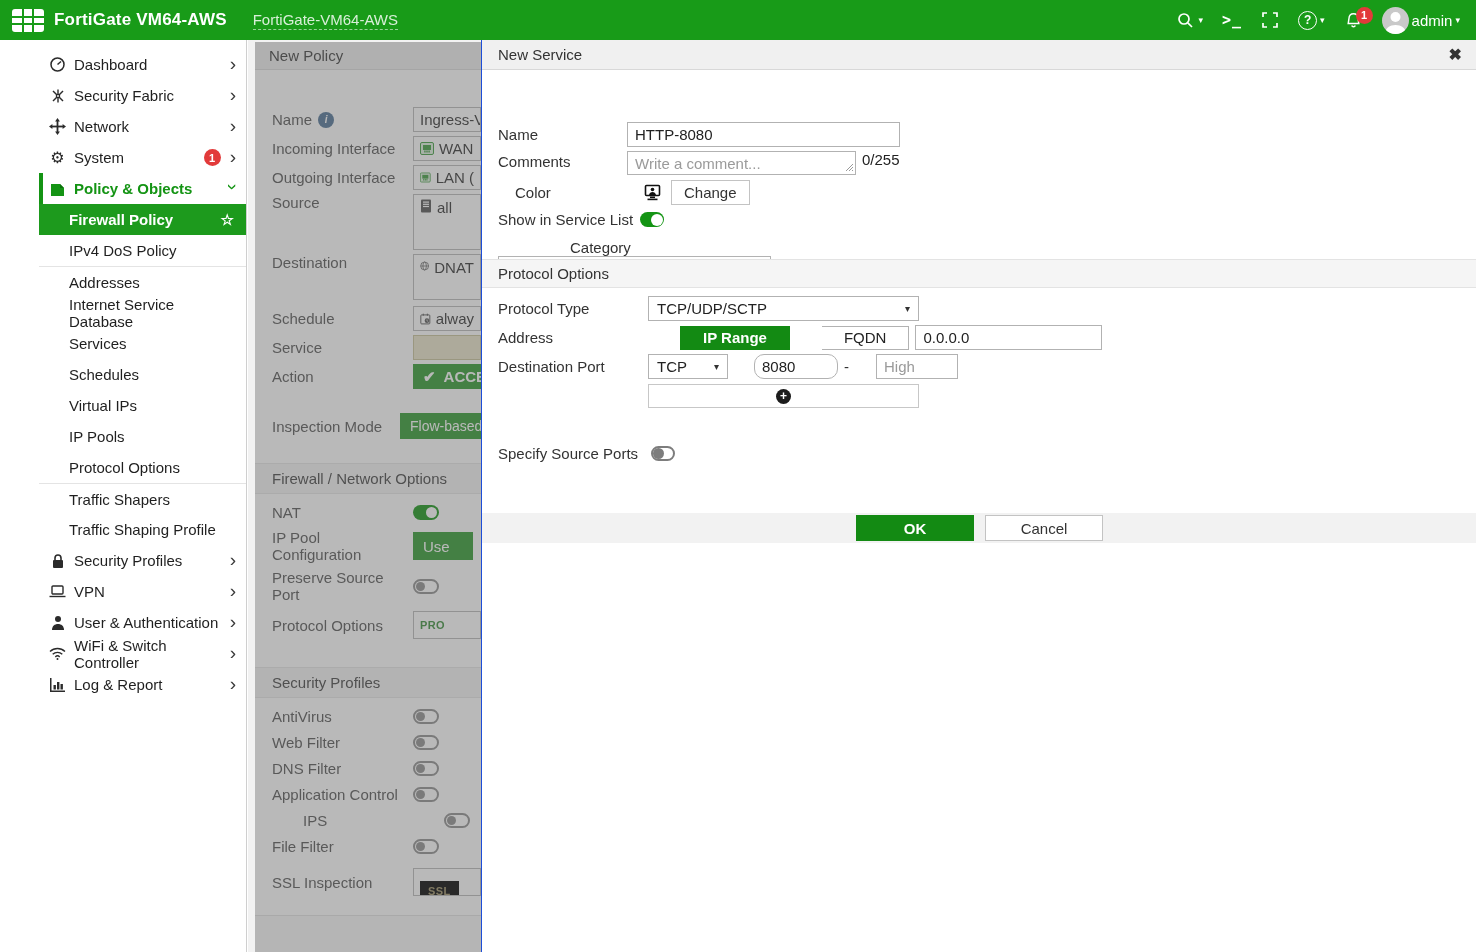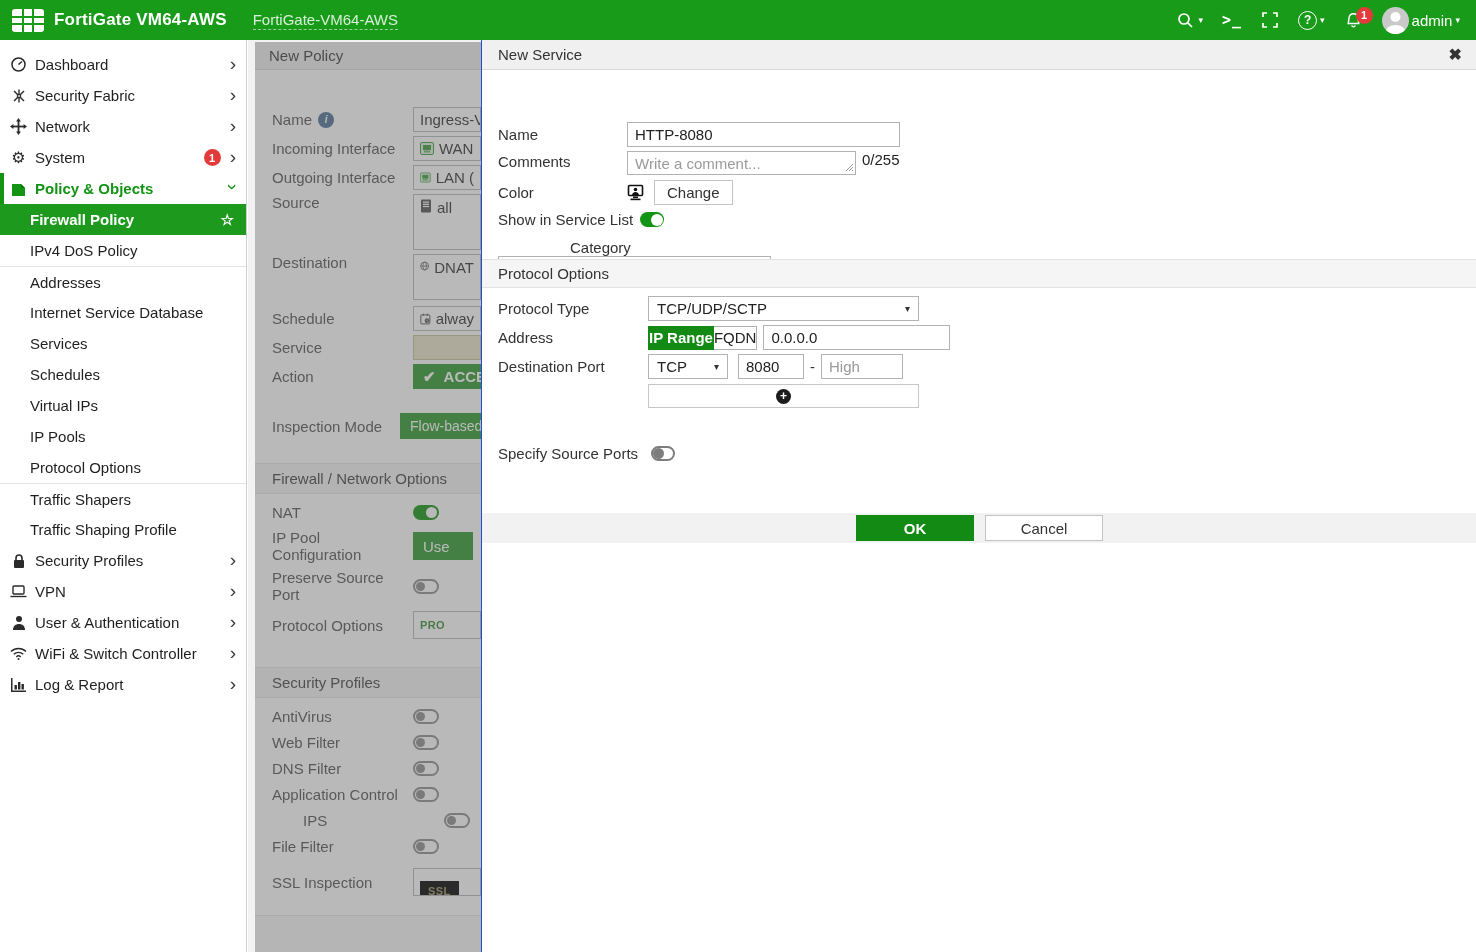--- a/index.html
+++ b/index.html
@@ -28,21 +28,21 @@
                align-items:center;justify-content:center;font-size:12px;font-weight:bold;}
   .bell-wrap{position:relative;display:flex;}
   .nbadge{position:absolute;left:12px;top:-4px;background:#e23a3a;color:#fff;width:17px;height:17px;
           border-radius:50%;font-size:11px;display:flex;align-items:center;justify-content:center;font-weight:bold;}
   .avatar{width:27px;height:27px;border-radius:50%;background:#c9c9c9;overflow:hidden;display:flex;
           align-items:flex-end;justify-content:center;}
   .admin-label{font-size:15px;}
 
   
   .sidebar{position:absolute;top:40px;left:0;width:247px;height:912px;background:#fff;
-           border-right:1px solid #cfcfcf;padding-top:9px;}
+           border-right:1px solid #cfcfcf;padding-top:9px;padding-left:39px;}
   .nav-item{height:31px;display:flex;align-items:center;padding:0 10px 0 9px;cursor:pointer;}
   .nav-icon{width:19px;margin-right:7px;display:flex;justify-content:center;align-items:center;color:#2b2b2b;}
   .nav-label{flex:1;color:#1f1f1f;}
   .chev{display:inline-block;font-size:19px;line-height:10px;color:#3a3a3a;transform:translateY(-1px);}
   .chev.down{transform:rotate(90deg) translateX(-2px);}
   .badge{background:#e23a3a;color:#fff;border-radius:50%;min-width:17px;height:17px;font-size:11px;
          display:flex;align-items:center;justify-content:center;margin-right:9px;font-weight:bold;}
   .nav-item.active-parent{border-left:4px solid #149414;padding-left:5px;}
   .nav-item.active-parent .nav-label,.nav-item.active-parent .nav-icon{color:#149414;font-weight:bold;}
   .nav-item.active-parent .chev{color:#149414;}
@@ -99,21 +99,21 @@
        font-size:15px;color:#222;padding:0 7px;outline:none;}
   .inp::placeholder{color:#9a9a9a;}
   .sel{height:25px;border:1px solid #b2b2b2;background:#fff;display:flex;align-items:center;
        justify-content:space-between;padding:0 8px;cursor:pointer;color:#222;}
   .sel .caret{color:#333;font-size:10px;}
   .comment-wrap{position:relative;display:flex;align-items:flex-end;}
   .resize-glyph{position:absolute;right:2px;bottom:3px;pointer-events:none;}
   .counter{margin-left:6px;color:#222;}
   .btn{height:25px;border:1px solid #c3c3c3;background:#fff;display:flex;align-items:center;
        justify-content:center;padding:0 12px;cursor:pointer;color:#333;}
-  .seg-btn{height:24px;display:flex;align-items:center;justify-content:center;padding:0 0;cursor:pointer;}
+  .seg-btn{height:24px;display:flex;align-items:center;justify-content:center;padding:0 22px;cursor:pointer;margin-left:32px;}
   .seg-btn.on{background:#138a13;border:1px solid #138a13;color:#fff;font-weight:bold;}
   .seg-btn.offseg{background:#fff;border:1px solid #b2b2b2;border-left:none;color:#222;}
   .ns-band{position:absolute;left:0;right:0;background:#f5f5f5;border-top:1px solid #e3e3e3;
            border-bottom:1px solid #e3e3e3;display:flex;align-items:center;padding-left:16px;color:#333;}
   .add-btn{position:absolute;height:24px;border:1px solid #c7c7c7;background:#fff;display:flex;
            align-items:center;justify-content:center;cursor:pointer;}
   .plus-circle{width:15px;height:15px;border-radius:50%;background:#1c1c1c;color:#fff;font-size:12px;
                font-weight:bold;display:flex;align-items:center;justify-content:center;line-height:0;}
   .ns-footer{position:absolute;left:0;right:0;height:30px;background:#f2f2f2;}
   .ok-btn{position:absolute;top:2px;width:118px;height:26px;background:#138a13;color:#fff;font-weight:bold;
@@ -500,21 +500,21 @@
           <textarea class="inp" style="width: 229px; height: 24px; resize: none; padding-top: 3px;" placeholder="Write a comment..."></textarea>
           <svg class="resize-glyph" width="9" height="9" viewBox="0 0 9 9" stroke="#9a9a9a" stroke-width="1">
             <line x1="8" y1="1" x2="1" y2="8"></line>
               <line x1="8" y1="4" x2="4" y2="8"></line>
               <line x1="8" y1="7" x2="7" y2="8"></line>
             </svg>
         </span>
         <span class="counter">0/255</span>
       </div>
 
-      <div class="ns-row" style="top:110px;">
+      <div class="ns-row" style="top:110px;margin-left:17px;">
         <span class="ns-label">Color</span>
         <svg width="17" height="17" viewBox="0 0 17 17" style="margin-right:10px;">
           <rect x="1.5" y="1.5" width="14" height="10" rx="1" fill="none" stroke="#111" stroke-width="1.6"></rect>
           <circle cx="8.5" cy="5.5" r="1.8" fill="#111"></circle>
             <path d="M5 11c.4-2 1.8-3 3.5-3s3.1 1 3.5 3z" fill="#111"></path>
           <rect x="6" y="12.5" width="5" height="1.6" fill="#111"></rect>
             <rect x="3.5" y="14.6" width="10" height="1.6" fill="#111"></rect>
           </svg>
         <span class="btn">Change</span>
       </div>
@@ -548,23 +548,23 @@
         <span class="seg-btn offseg">FQDN</span>
         <input class="inp" style="width: 187px; margin-left: 6px;" value="0.0.0.0">
       </div>
 
       <div class="ns-row" style="top:284px;">
         <span class="ns-label wide">Destination Port</span>
         <div class="sel" style="width:80px;">
           <span>TCP</span>
           <span class="caret">▾</span>
         </div>
-        <input class="inp" style="width: 66px; margin-left: 10px;" value="8080">
+        <input class="inp" style="width: 84px; margin-left: 26px; border-radius: 10px;" value="8080">
         <span style="margin:0 6px;color:#333;">-</span>
-        <input class="inp" style="width: 82px;" placeholder="High">
+        <input class="inp" style="width: 82px; margin-left: 21px;" placeholder="High">
       </div>
 
       <div class="add-btn" style="top:314px;left:166px;width:271px;">
         <span class="plus-circle">+</span>
       </div>
 
       <div class="ns-row" style="top:375px;">
         <span class="ns-label" style="width:auto;margin-right:13px;">Specify Source Ports</span>
         <span class="tgl off"></span>
       </div>

